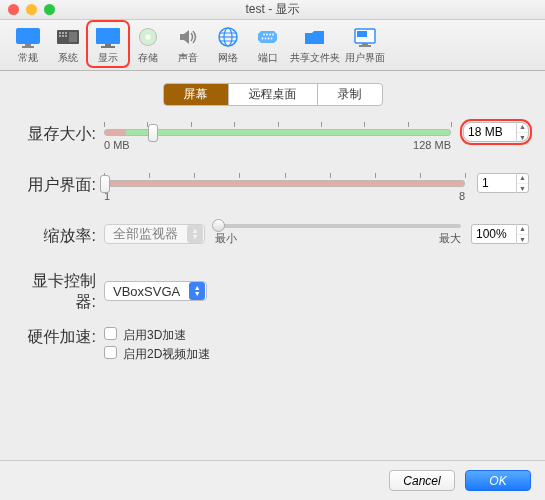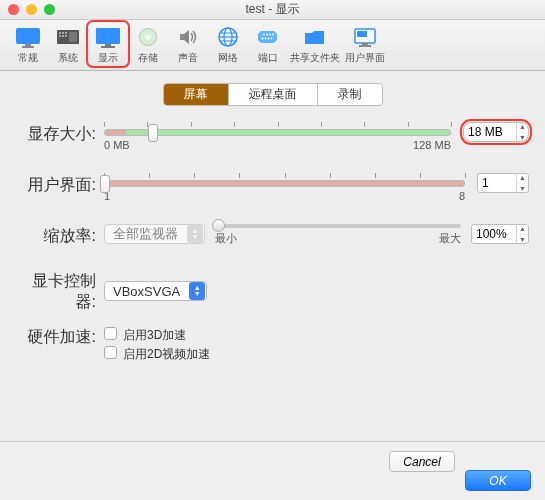--- a/index.html
+++ b/index.html
@@ -45,21 +45,21 @@
   .selectish.disabled { opacity: 0.6; }
   .selectish.disabled .arr { background: #c9c9c9; }
   .scale-row { display: flex; align-items: flex-start; gap: 10px; }
   .scale-slider { flex: 1; }
   .scale-slider .track2 { height: 4px; background: #c9c9c9; position: relative; border-radius: 2px; }
   .scale-slider .knob { position: absolute; top: -5px; left: 0; width: 13px; height: 13px; border-radius: 50%; background: linear-gradient(#fff,#ddd); border: 1px solid #aaa; transform: translateX(-3px); }
   .chk { display: flex; gap: 6px; font-size: 12px; margin: 2px 0; }
   .chk .box { width: 13px; height: 13px; border: 1px solid #aaa; border-radius: 3px; background: #fff; }
   .footer { display: flex; justify-content: flex-end; gap: 10px; padding: 9px 14px; border-top: 1px solid #ccc; background: #efefef; }
   .btn { min-width: 66px; height: 21px; border: 1px solid #bdbdbd; border-radius: 4px; background: linear-gradient(#fff,#f0f0f0); font-size: 12px; cursor: pointer; font-style: italic; }
-  .btn.primary { background: linear-gradient(#58aaff,#1a78ff); color: #fff; border-color: #1a6ef0; margin-top: 19px; }
+  .btn.primary { background: linear-gradient(#58aaff,#1a78ff); color: #fff; border-color: #1a6ef0; }
 </style>
 </head>
 <body>
 
 <div class="window">
   <div class="titlebar">
     <div class="traffic">
       <div class="dot r"></div>
       <div class="dot y"></div>
       <div class="dot g"></div>

